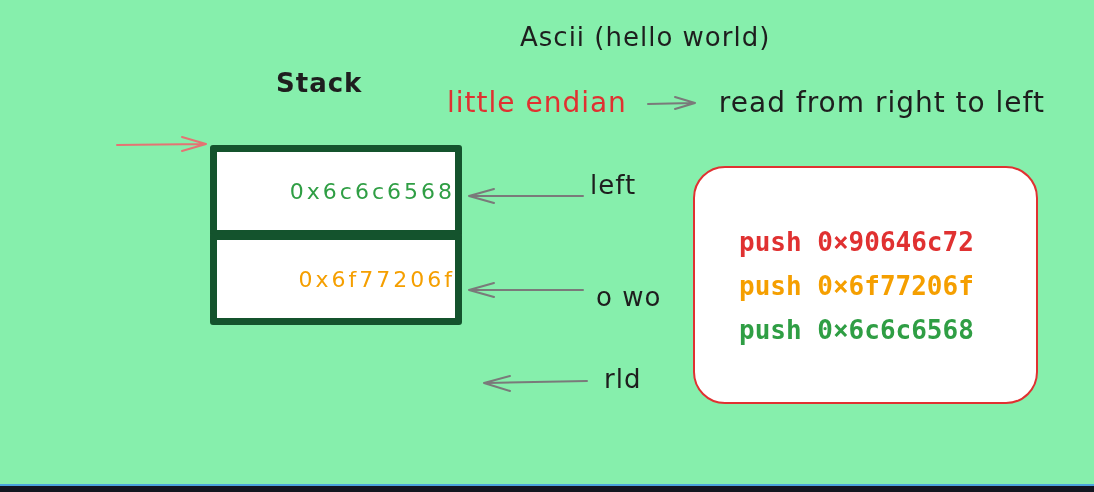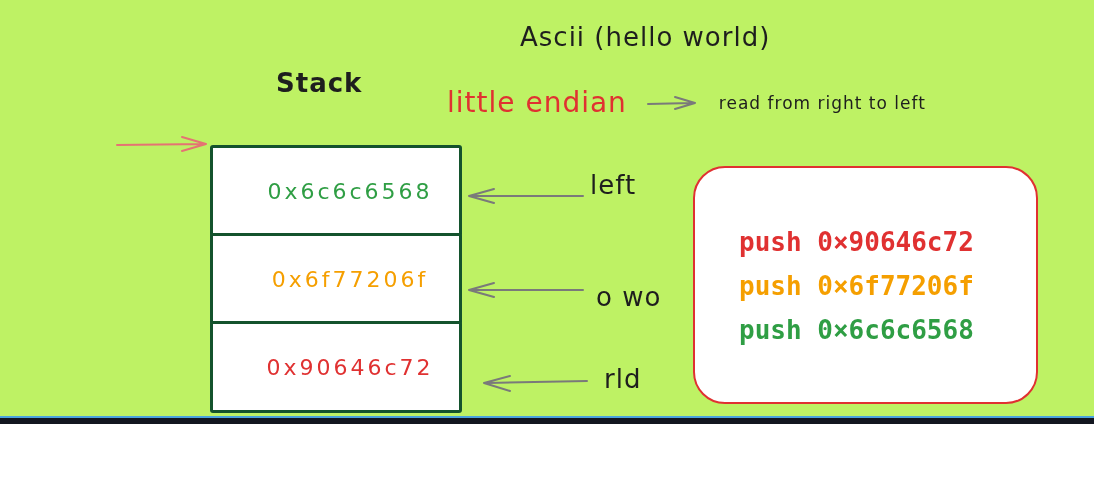--- a/index.html
+++ b/index.html
@@ -1,21 +1,21 @@
 <!DOCTYPE html>
 <html><head>
 <meta charset="utf-8">
 <style>
   * { margin: 0; padding: 0; box-sizing: border-box; }
   html, body { background: #ffffff; }
   .canvas {
     position: relative;
     width: 1094px;
-    height: 424px;
-    background: #bef264;
+    height: 492px;
+    background: #86efac;
     overflow: hidden;
     font-family: "DejaVu Sans", sans-serif;
     color: #1e1e1e;
   }
   .hand { font-family: "DejaVu Sans", sans-serif; }
   .abs { position: absolute; }
 
   .title {
     left: 520px; top: 22px;
     font-size: 26px;
@@ -32,41 +32,41 @@
     display: flex;
     align-items: center;
     gap: 20px;
   }
   .endian-hl {
     color: #e03131;
     font-size: 28px;
     letter-spacing: 1px;
   }
   .endian-rest {
-    font-size: 17px;
+    font-size: 28px;
     letter-spacing: 1px;
   }
   .esp-label {
     left: 8px; top: 144px;
     color: #e03131;
     font-size: 27px;
     letter-spacing: 1px;
   }
   .esp-arrow { left: 116px; top: 134px; }
 
   .stack-box { left: 210px; top: 145px; width: 252px; }
   .stack-cell {
     width: 252px;
     height: 92px;
-    border: 3px solid #14532d;
+    border: 7px solid #14532d;
     border-radius: 3px;
     background: #ffffff;
     display: flex;
     align-items: center;
-    justify-content: center;
+    justify-content: flex-end;
     padding-left: 28px;
   }
   .stack-cell + .stack-cell { margin-top: -4px; }
   .cell-value {
     font-size: 22px;
     letter-spacing: 3px;
   }
 
   .cell-arrow-1 { left: 464px; top: 186px; }
   .cell-arrow-2 { left: 464px; top: 280px; }
@@ -126,23 +126,20 @@
     </svg>
   </div>
 
   <div class="abs stack-box">
     <div class="stack-cell">
       <span class="hand cell-value" style="color: rgb(47, 158, 68);">0x6c6c6568</span>
     </div>
     <div class="stack-cell">
       <span class="hand cell-value" style="color: rgb(245, 159, 0);">0x6f77206f</span>
     </div>
-    <div class="stack-cell">
-      <span class="hand cell-value" style="color: rgb(224, 49, 49);">0x90646c72</span>
-    </div>
   </div>
 
   <div class="abs cell-arrow-1">
     <svg width="122" height="20" viewBox="0 0 122 20">
       <path d="M119,10 L8,10 M5,10 L30,3 M5,10 L30,17" stroke="#7a7a7a" stroke-width="2" fill="none" stroke-linecap="round"></path>
     </svg>
   </div>
   <div class="abs hand cell-note cell-note-1">left</div>
 
   <div class="abs cell-arrow-2">

